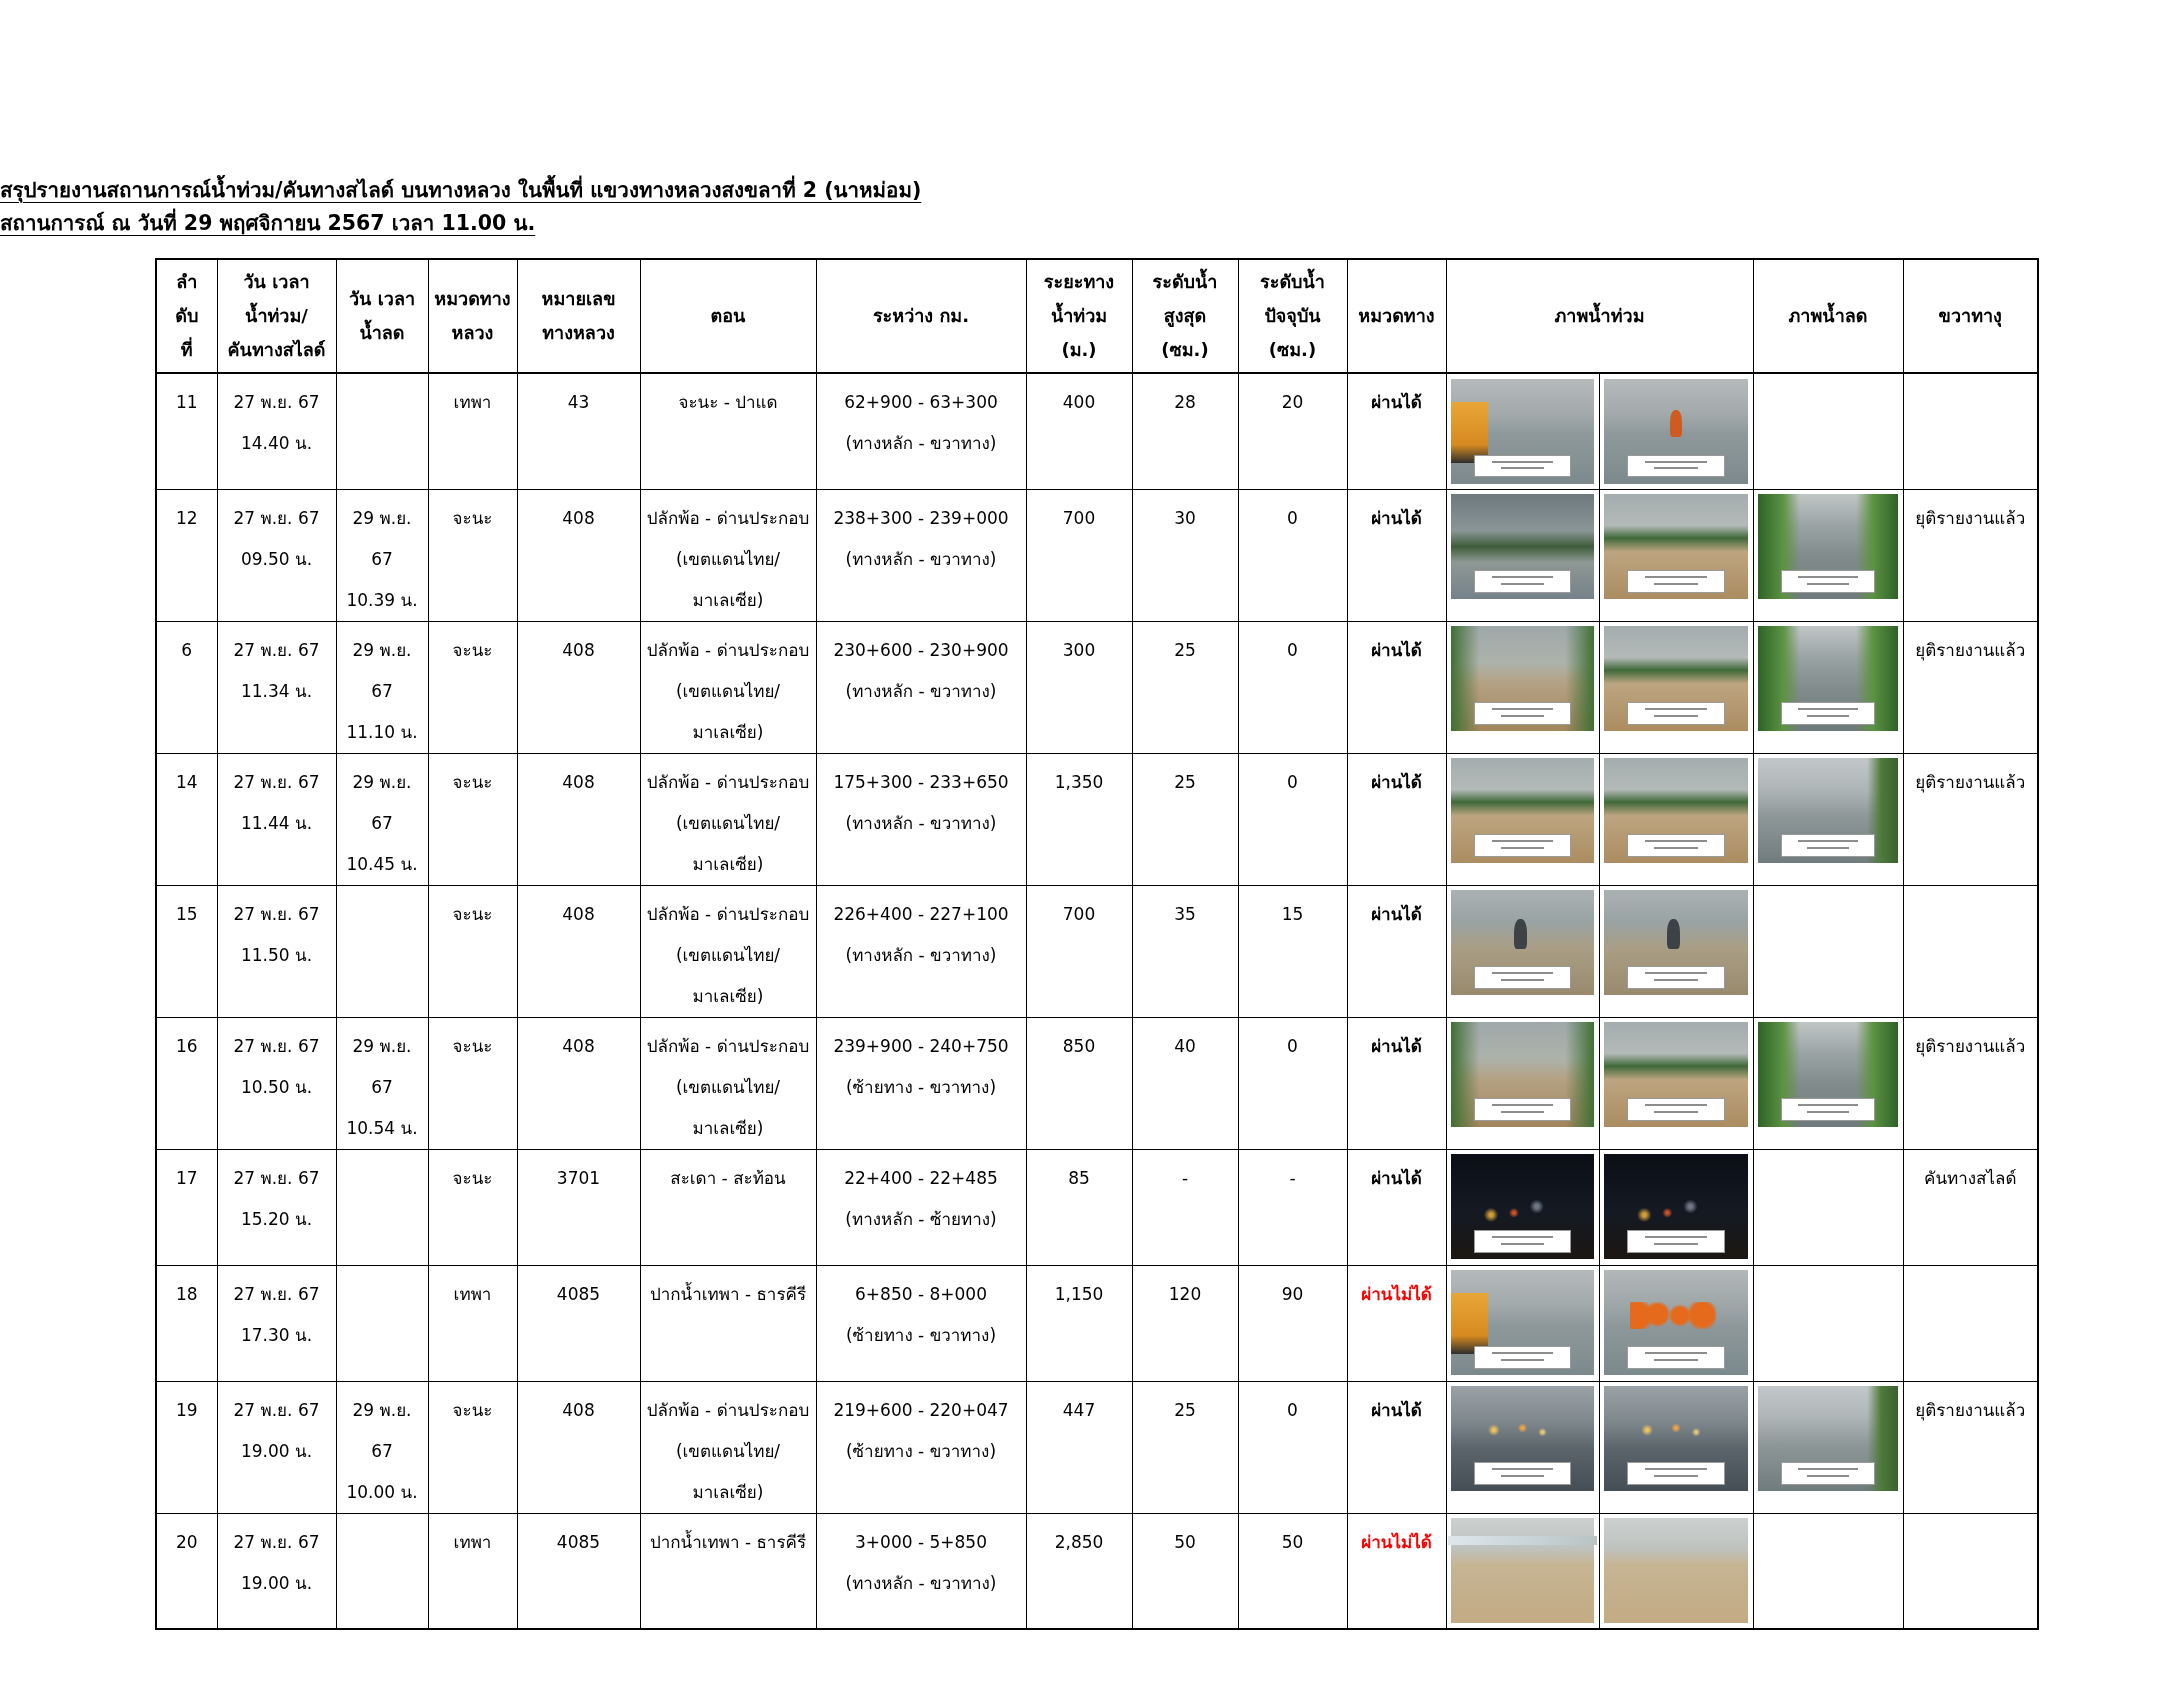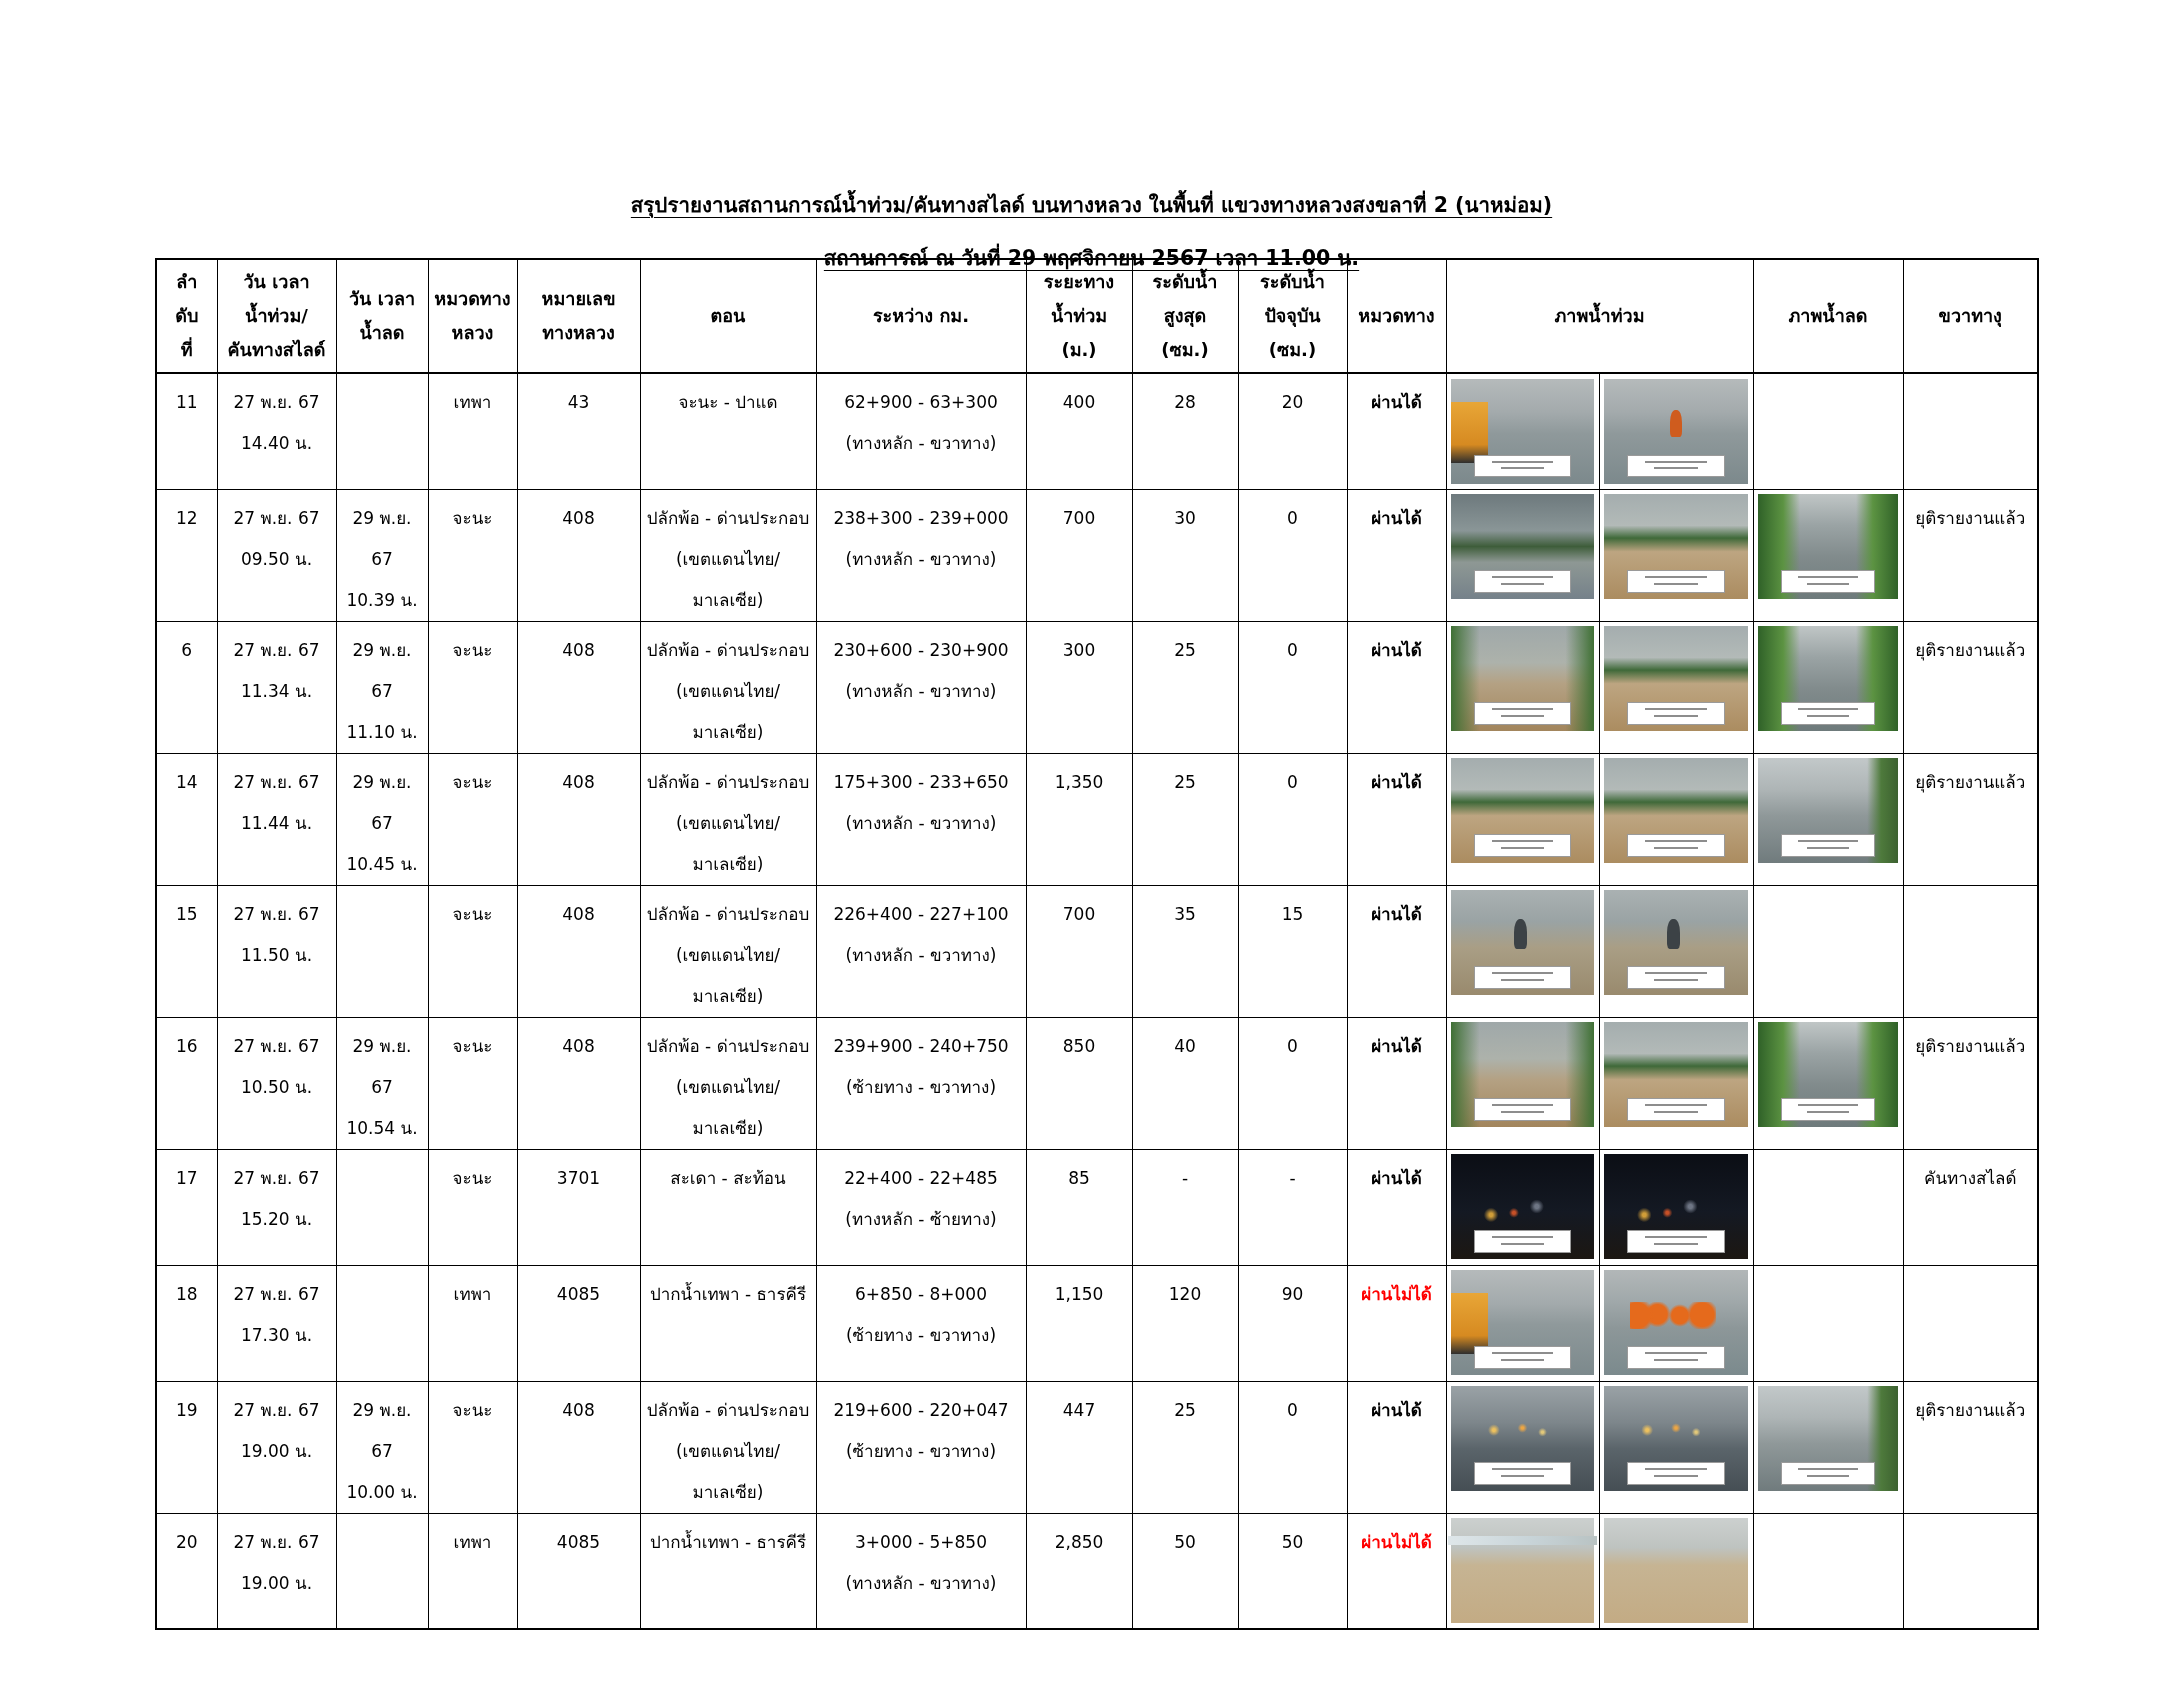--- a/index.html
+++ b/index.html
@@ -4,23 +4,23 @@
 <style>
   html,body{margin:0;padding:0;}
   body{
     width:2183px;height:1687px;background:#ffffff;
     font-family:"DejaVu Sans","Liberation Sans",sans-serif;
     color:#000;
   }
   .page{position:relative;width:2183px;height:1687px;background:#fff;overflow:hidden;}
 
   
-  .title-block{position:absolute;top:188px;left:0;width:100%;text-align:center;font-weight:bold;font-size:20.5px;}
+  .title-block{position:absolute;top:173px;left:0;width:100%;text-align:left;font-weight:bold;font-size:20.5px;}
   .title-line{text-decoration:underline;text-underline-offset:4.6px;text-decoration-thickness:1.3px;}
-  .title-line2{margin-top:20px;}
+  .title-line2{margin-top:0;}
 
   
   table.report{
     position:absolute;left:155px;top:258px;width:1883px;
     border-collapse:collapse;table-layout:fixed;
     border:2px solid #000;
     padding-left:48px;
   }
   .report th,.report td{border:1.3px solid #000;overflow:hidden;}
   .report thead th{

